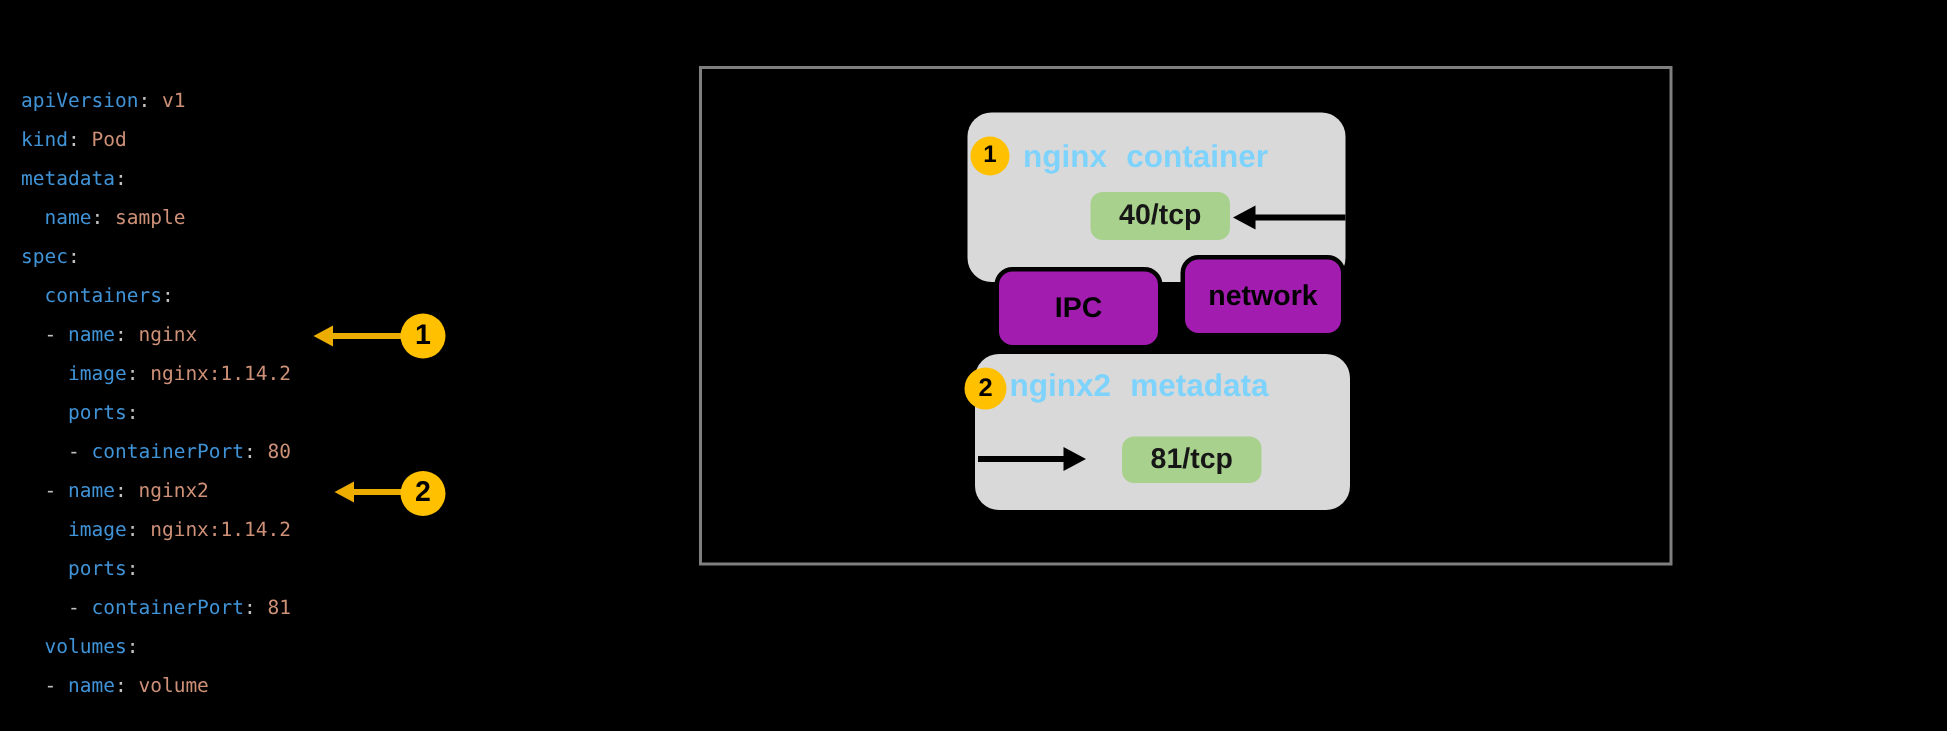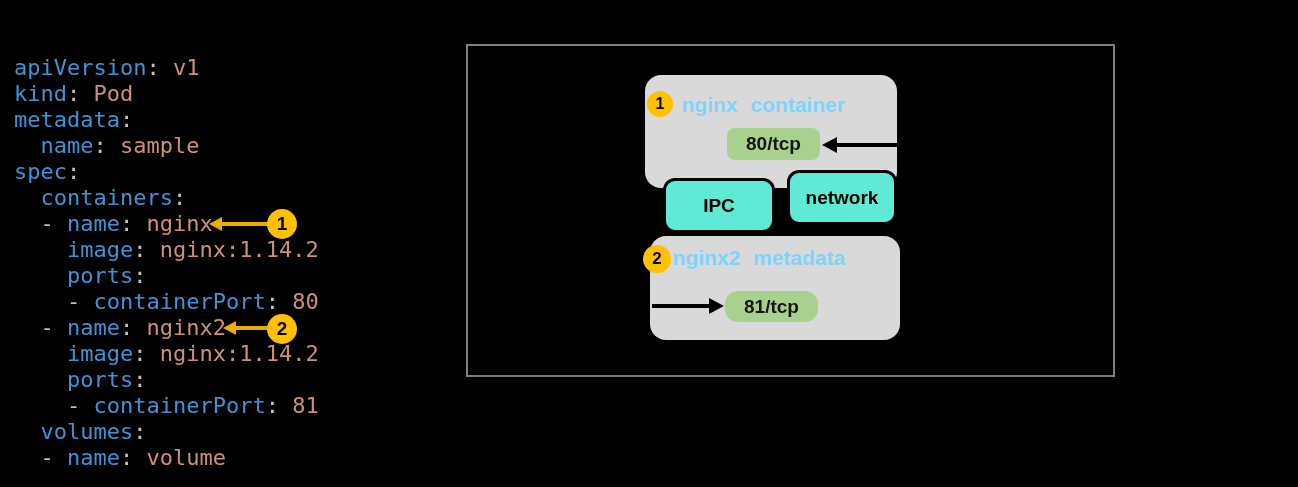--- a/index.html
+++ b/index.html
@@ -5,21 +5,21 @@
   html,body{margin:0;padding:0;}
   body{
     width:1298px;height:487px;position:relative;overflow:hidden;
     background:#000;
     font-family:"Liberation Sans",sans-serif;
   }
   
   .code{
     position:absolute;left:14px;top:55px;
     font-family:"DejaVu Sans Mono",monospace;
-    font-size:22px;line-height:26px;white-space:pre;text-decoration:underline;
+    font-size:13px;line-height:26px;white-space:pre;text-decoration:underline;
   }
   .code-line{height:26px;}
   .tok-key{color:#4093d6;}
   .tok-val{color:#ce9178;}
   .tok-punct{color:#c2c2c2;}
 
   
   .y-line{position:absolute;height:4px;background:#edad00;}
   .y-head{position:absolute;width:0;height:0;
     border-top:7px solid transparent;border-bottom:7px solid transparent;
@@ -33,21 +33,21 @@
   .num-circle.c1{width:26px;height:26px;font-size:16px;}
   .num-circle.c2{width:28px;height:28px;font-size:17px;}
 
   
   .outer{
     position:absolute;left:466px;top:44px;width:649px;height:333px;
     box-sizing:border-box;border:2px solid #7f7f7f;background:#000;
   }
   .gray-box{position:absolute;background:#d9d9d9;border-radius:16px;}
   .white-box{
-    position:absolute;background:#5eead4;border:3px solid #000;border-radius:12px;
+    position:absolute;background:#a21caf;border:3px solid #000;border-radius:12px;
     box-sizing:border-box;display:flex;align-items:center;justify-content:center;
     font-weight:bold;font-size:19px;color:#000;
   }
   .ctitle{
     position:absolute;font-weight:bold;font-size:21px;color:#7dd3fc;
     word-spacing:7px;white-space:nowrap;
   }
   .port-badge{
     position:absolute;background:#a9d18e;border-radius:8px;
     display:flex;align-items:center;justify-content:center;
@@ -72,25 +72,25 @@
 
 <div class="y-head" style="left:223px;top:321px;"></div>
 <div class="y-line" style="left:235px;top:326px;width:33px;"></div>
 <div class="num-circle big" style="left:267px;top:314px;">2</div>
 
 <div class="outer"></div>
 
 <div class="gray-box" style="left:645px;top:75px;width:252px;height:113px;"></div>
 <div class="num-circle c1" style="left:647px;top:91px;">1</div>
 <div class="ctitle" style="left:682px;top:93px;">nginx container</div>
-<div class="port-badge" style="left:727px;top:128px;width:93px;height:32px;">80/tcp</div>
+<div class="port-badge" style="left:727px;top:128px;width:93px;height:32px;">40/tcp</div>
 <div class="d-head-left" style="left:822px;top:137px;"></div>
 <div class="d-line" style="left:835px;top:143px;width:62px;"></div>
 
 <div class="white-box" style="left:663px;top:178px;width:112px;height:55px;">IPC</div>
 <div class="white-box" style="left:787px;top:170px;width:110px;height:55px;">network</div>
 
 <div class="gray-box" style="left:650px;top:236px;width:250px;height:104px;"></div>
 <div class="num-circle c2" style="left:643px;top:245px;">2</div>
 <div class="ctitle" style="left:673px;top:246px;">nginx2 metadata</div>
 <div class="d-line" style="left:652px;top:304px;width:60px;"></div>
 <div class="d-head-right" style="left:709px;top:298px;"></div>
-<div class="port-badge" style="left:725px;top:291px;width:93px;height:31px;border-radius:13px;">81/tcp</div>
+<div class="port-badge" style="left:748px;top:291px;width:93px;height:31px;">81/tcp</div>
 
 </body></html>

